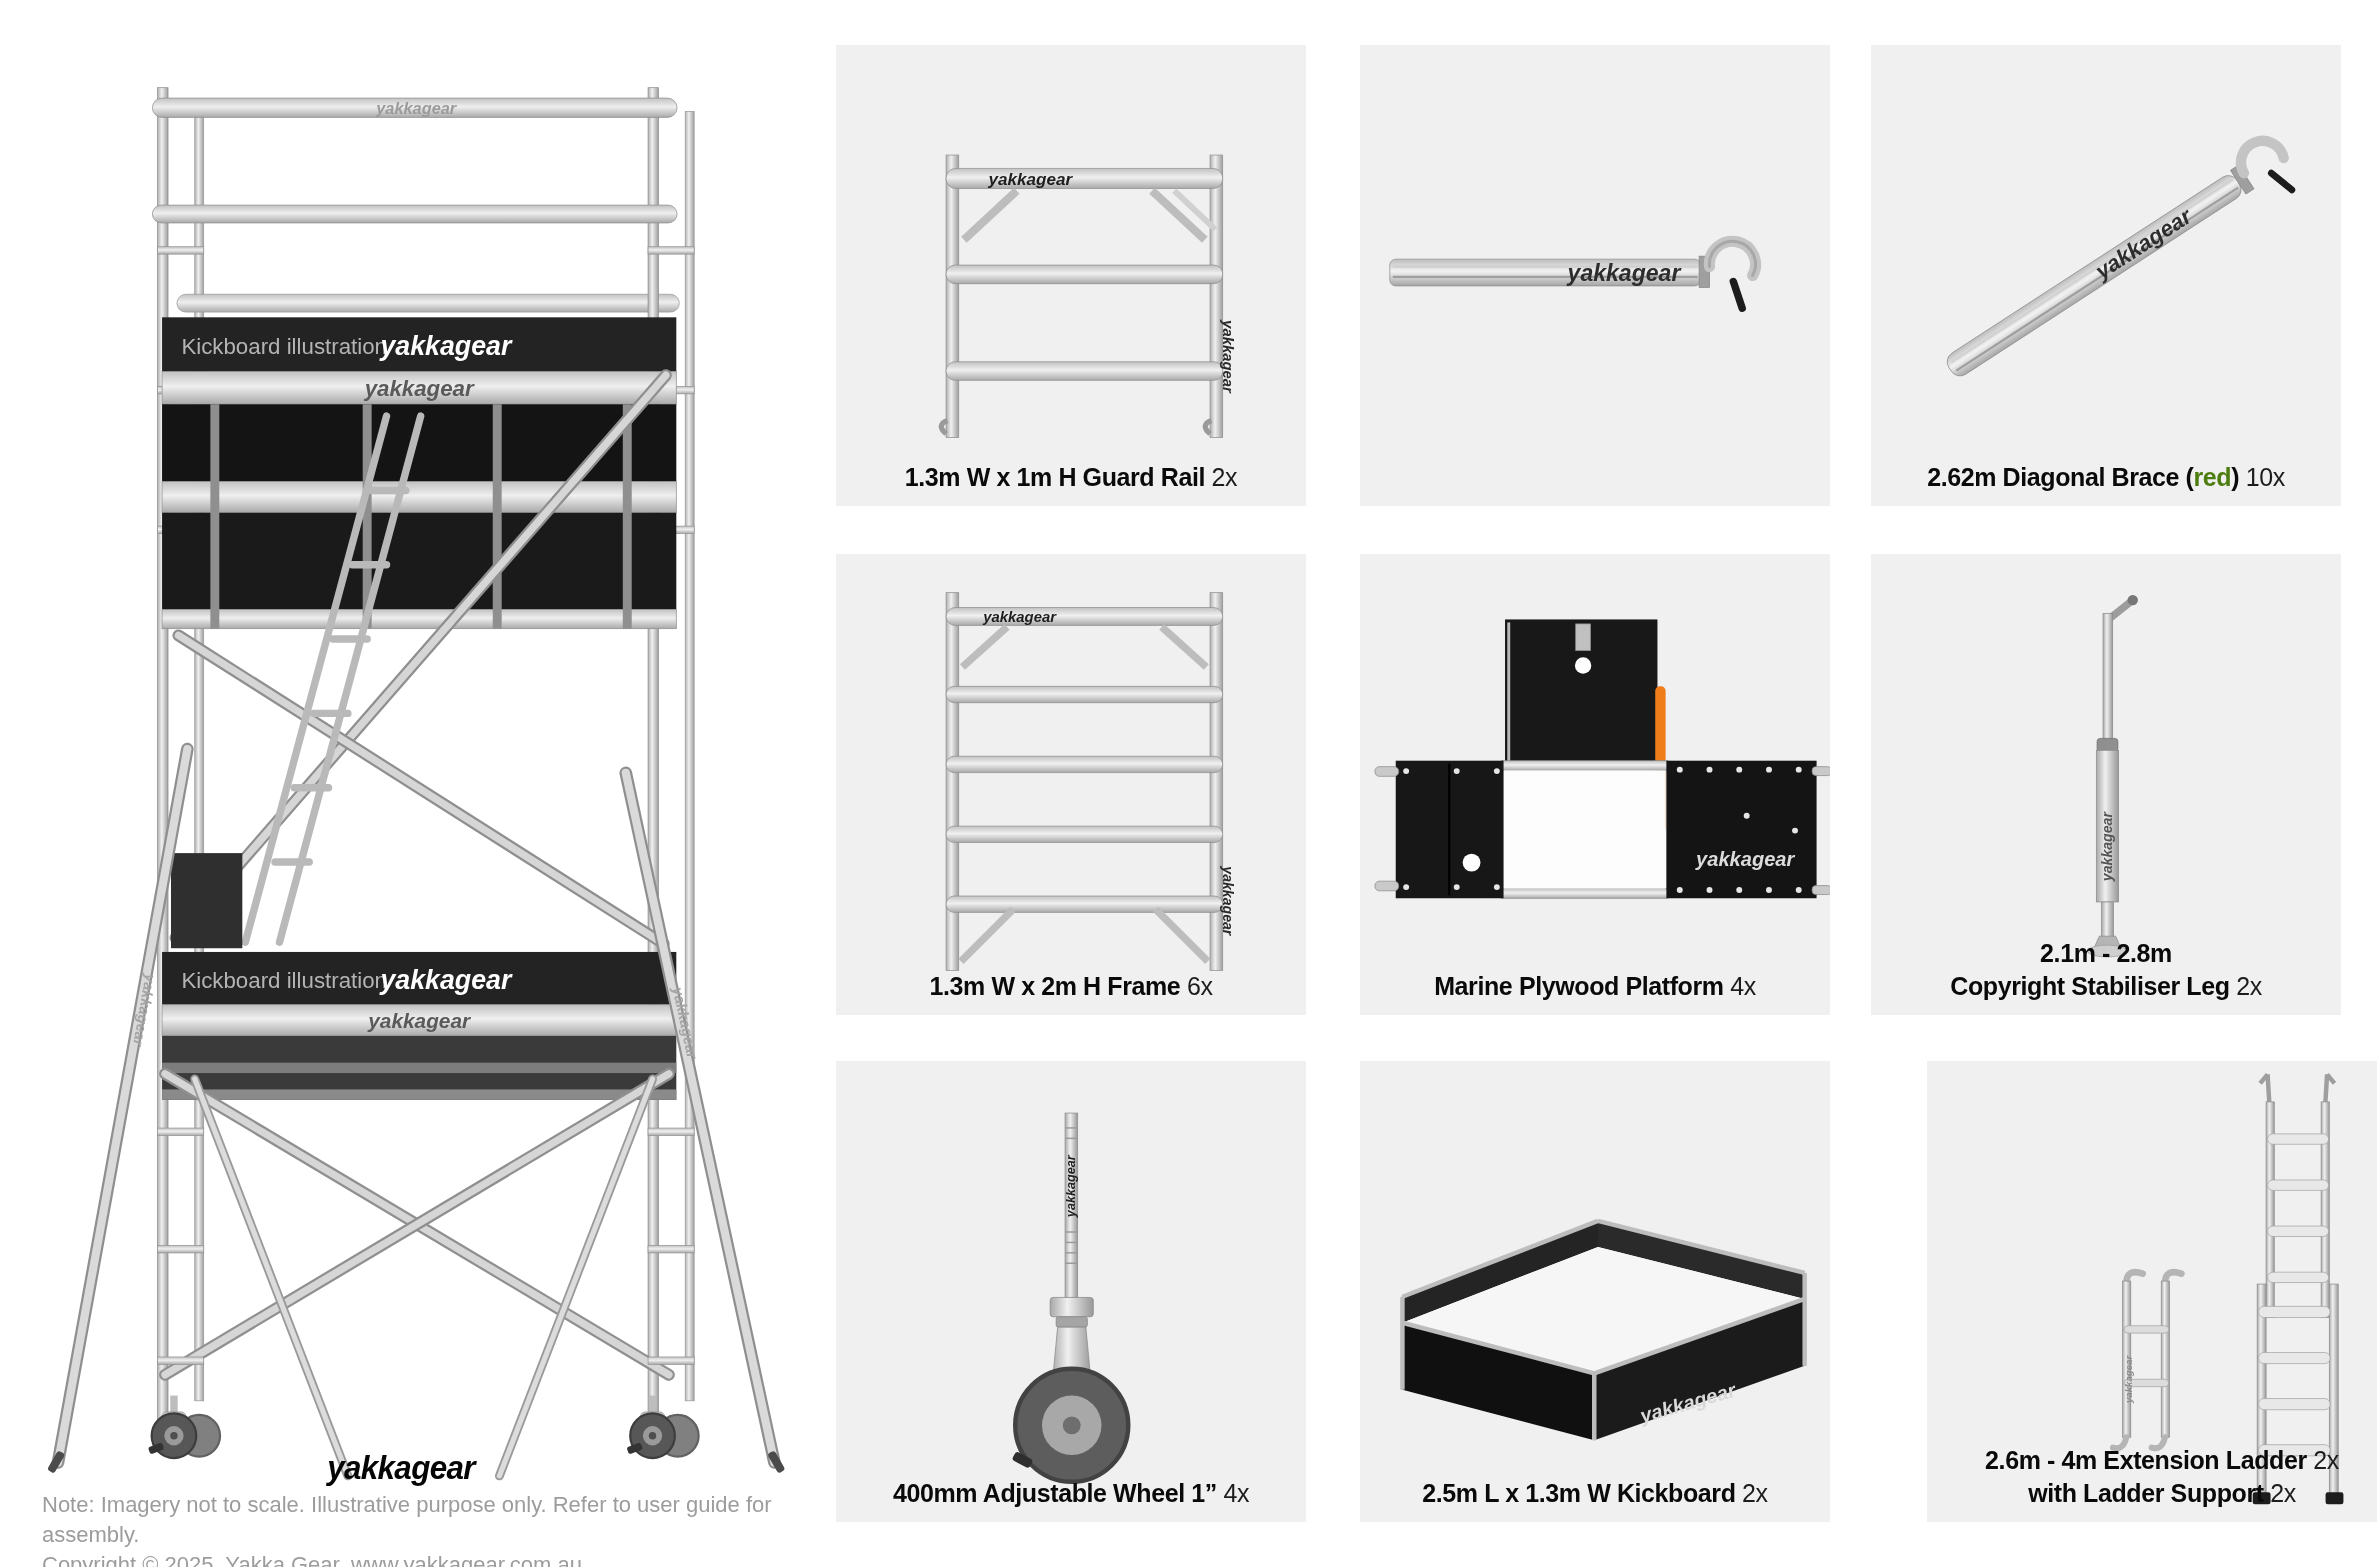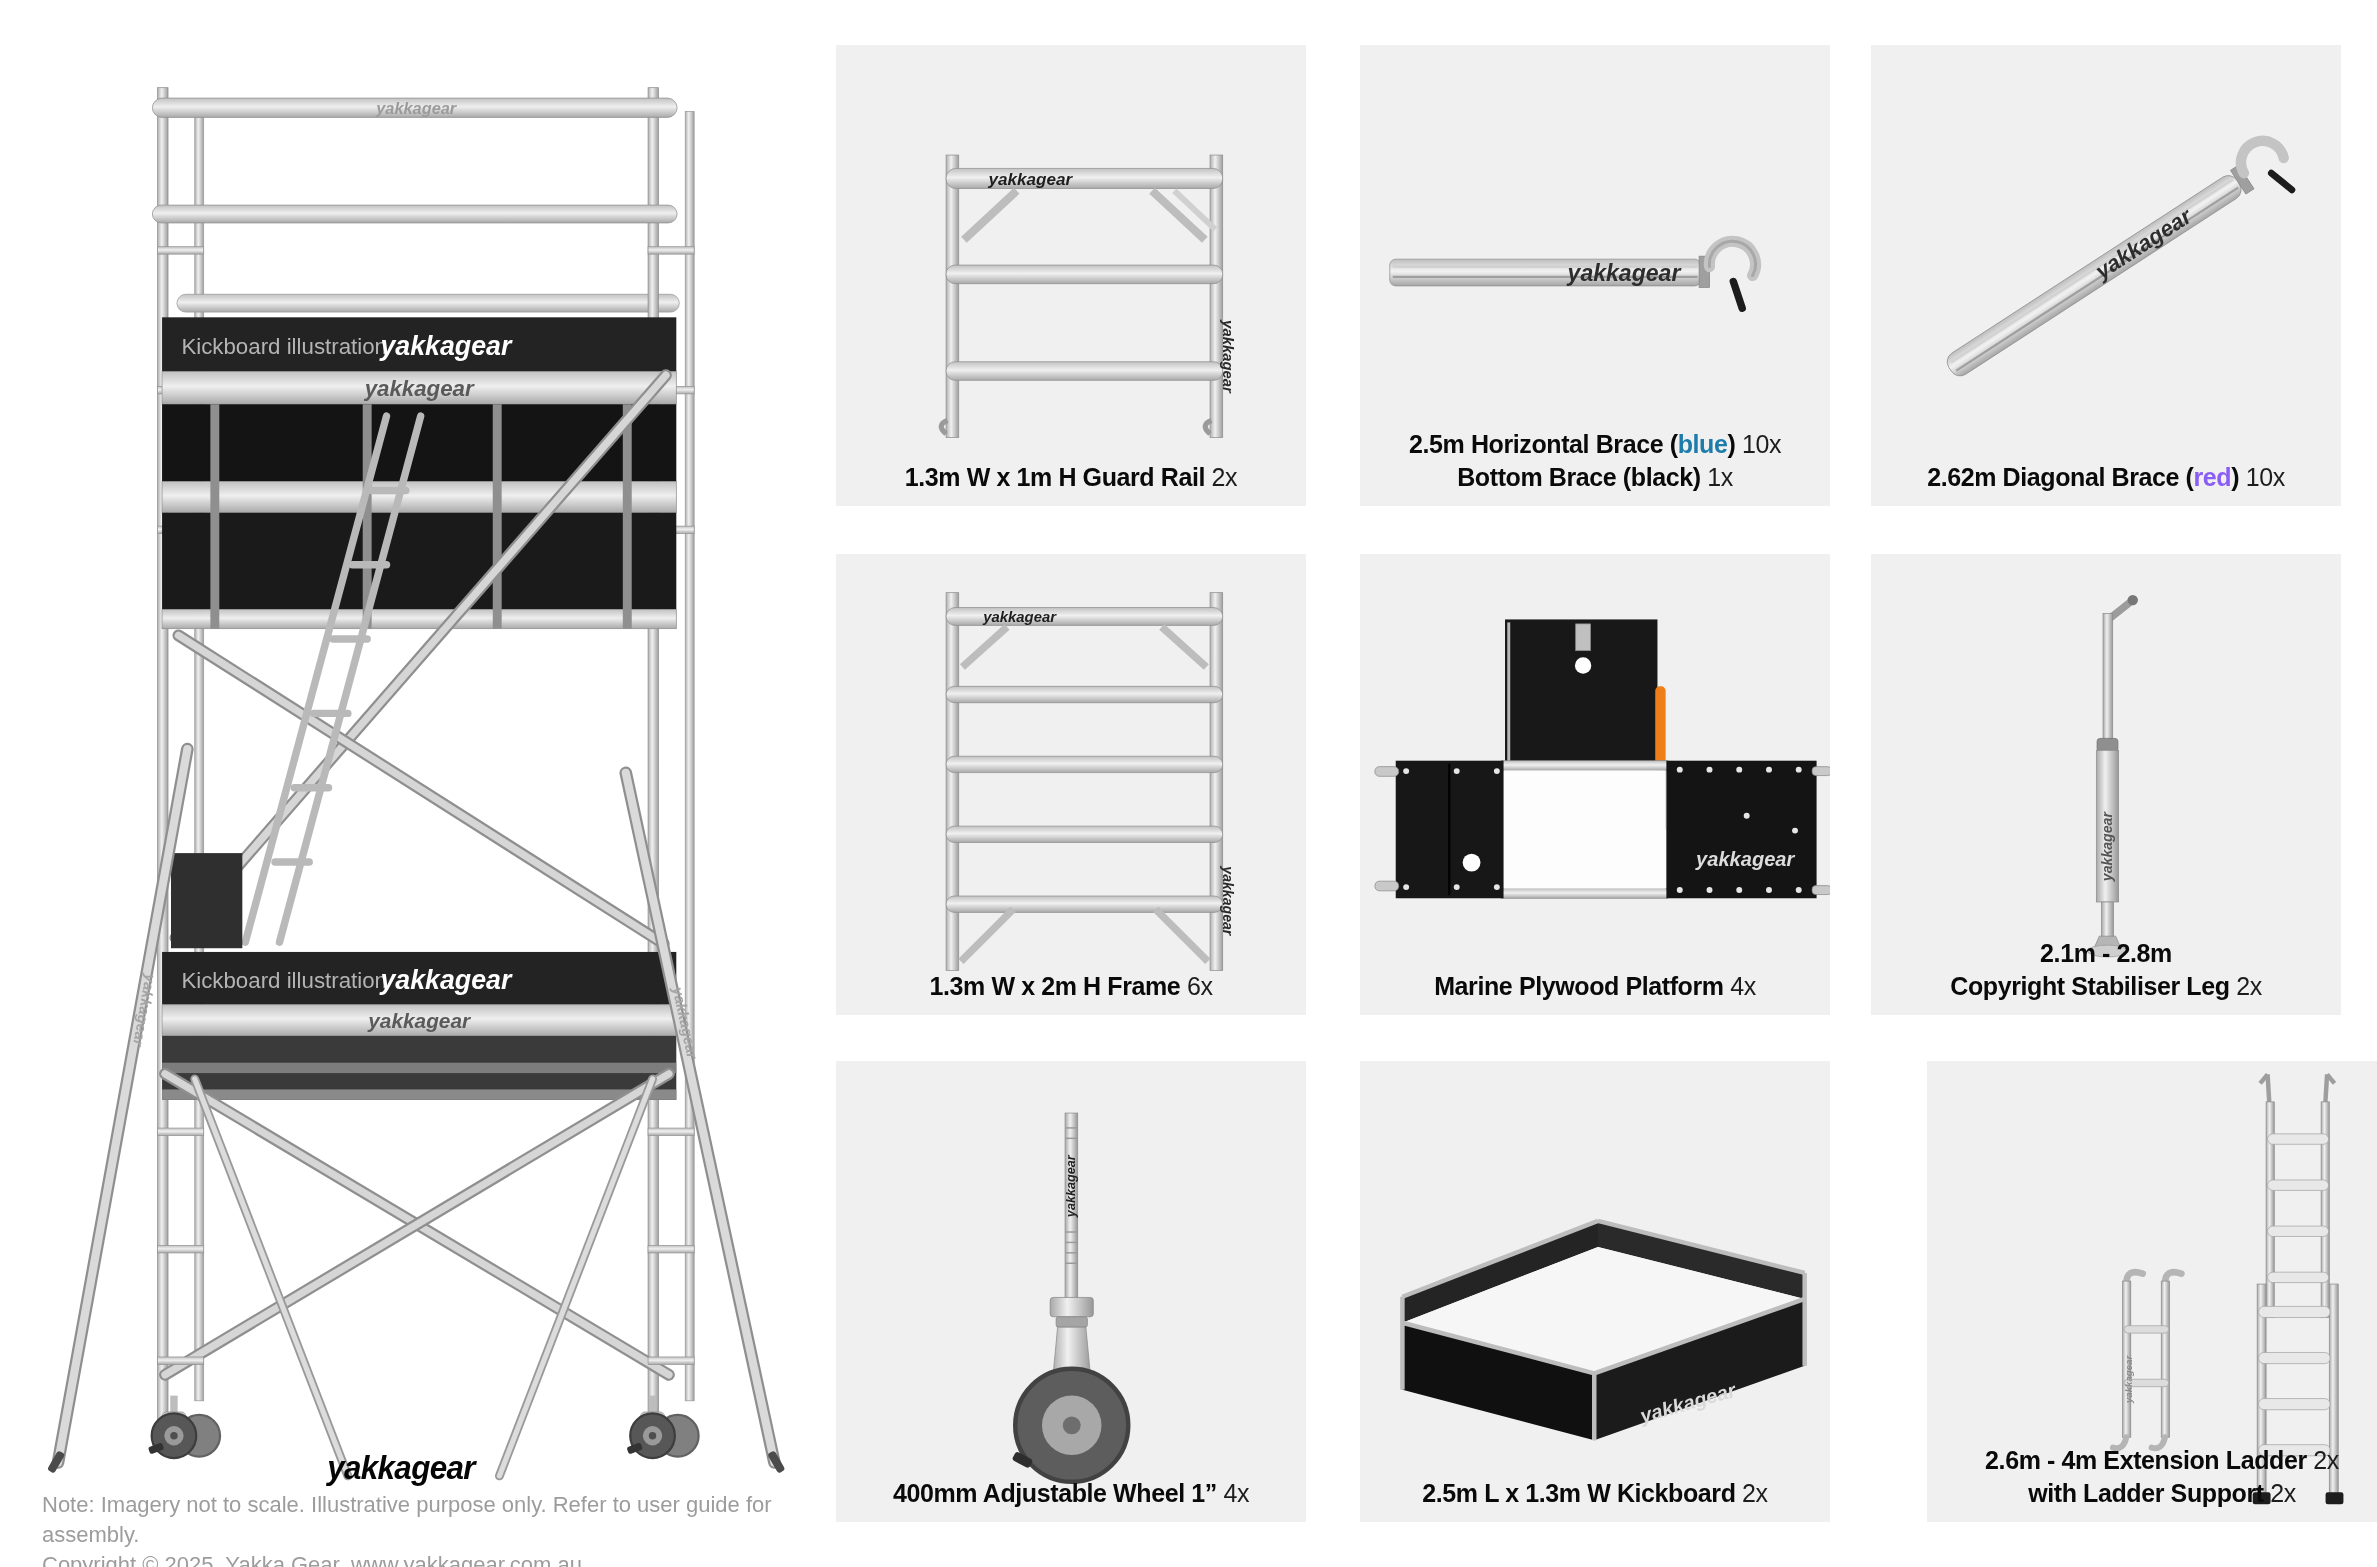--- a/index.html
+++ b/index.html
@@ -12,21 +12,21 @@
   .tile{position:absolute;width:470px;height:461px;background:#f1f0f0;}
   .tile svg.art{position:absolute;left:0;top:0;width:470px;height:461px;}
   .tile-caption{
     position:absolute;left:0;right:0;bottom:12px;text-align:center;
     font-size:25px;line-height:33px;color:#0a0a0a;letter-spacing:-0.4px;
   }
   .cap-line{white-space:nowrap;}
   .seg-b{font-weight:700;}
   .seg-r{font-weight:400;color:#1c1c1c;}
   .seg-blue{color:#1d7ca9;}
-  .seg-red{color:#8b5cf6;}
+  .seg-red{color:#4d7c0f;}
   
   svg text{font-family:"Liberation Sans", sans-serif;}
   .brand-it{font-style:italic;font-weight:bold;}
   .logo{
     position:absolute;left:401px;top:1449px;transform:translateX(-50%) scaleX(.95);
     font-size:33px;font-weight:bold;font-style:italic;color:#050505;letter-spacing:-0.7px;
     white-space:nowrap;
   }
   .note{
     position:absolute;left:42px;top:1490px;width:750px;
@@ -226,24 +226,20 @@
       </defs>
       <rect x="40" y="288" width="418" height="36" rx="8" fill="url(#t2a)" stroke="#8f8f8f"></rect>
       <line x1="44" y1="298" x2="454" y2="298" stroke="#cfcfcf" stroke-width="3"></line>
       <line x1="44" y1="312" x2="454" y2="312" stroke="#9f9f9f" stroke-width="3"></line>
       <text class="brand-it" x="355" y="317" font-size="31" fill="#2d2d2d" text-anchor="middle">yakkagear</text>
       <rect x="456" y="284" width="14" height="42" fill="#9f9f9f" stroke="#868686"></rect>
       <path d="M470,298 A31 31 0 1 1 528,310" fill="none" stroke="#c4c4c4" stroke-width="15" stroke-linecap="round"></path>
       <path d="M470,298 A31 31 0 1 1 528,310" fill="none" stroke="#8b8b8b" stroke-width="4" stroke-linecap="round" opacity="0.5"></path>
       <line x1="502" y1="318" x2="514" y2="354" stroke="#1c1c1c" stroke-width="10" stroke-linecap="round"></line>
     </svg>
-    <div class="tile-caption">
-        <div class="cap-line"><span class="seg-b">2.5m Horizontal Brace (</span><span class="seg-b seg-blue">blue</span><span class="seg-b">)</span><span class="seg-r"> 10x</span></div>
-        <div class="cap-line"><span class="seg-b">Bottom Brace (black)</span><span class="seg-r"> 1x</span></div>
-      </div>
   </div>
 
   <div class="tile" style="left:1871px;top:45px;">
     <svg class="art" viewBox="0 0 632 620">
       <defs>
         <linearGradient id="t3a" x1="0" y1="0" x2="0" y2="1">
           <stop offset="0" stop-color="#bdbdbd"></stop>
             <stop offset="0.45" stop-color="#f2f2f2"></stop>
             <stop offset="1" stop-color="#a5a5a5"></stop>
         </linearGradient>

